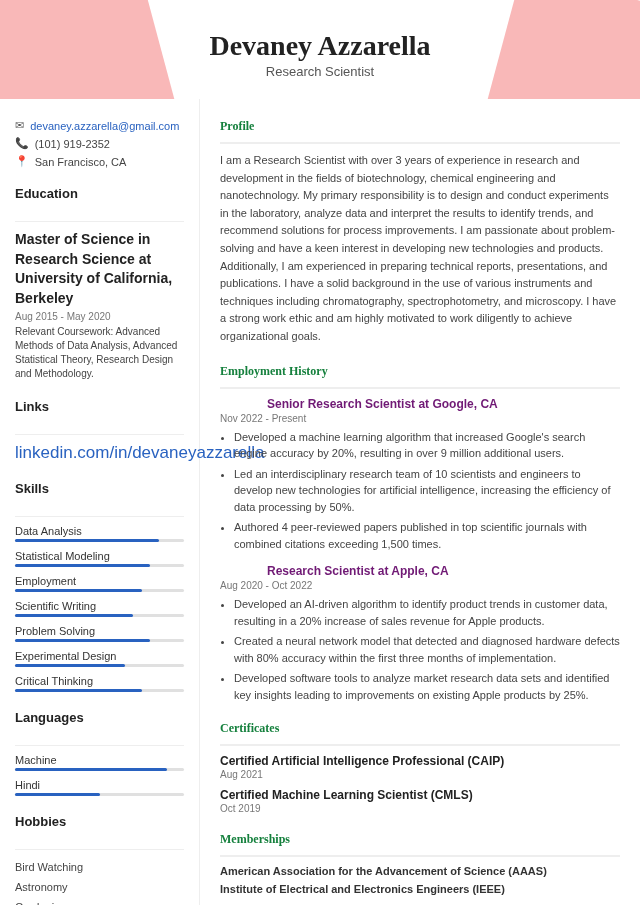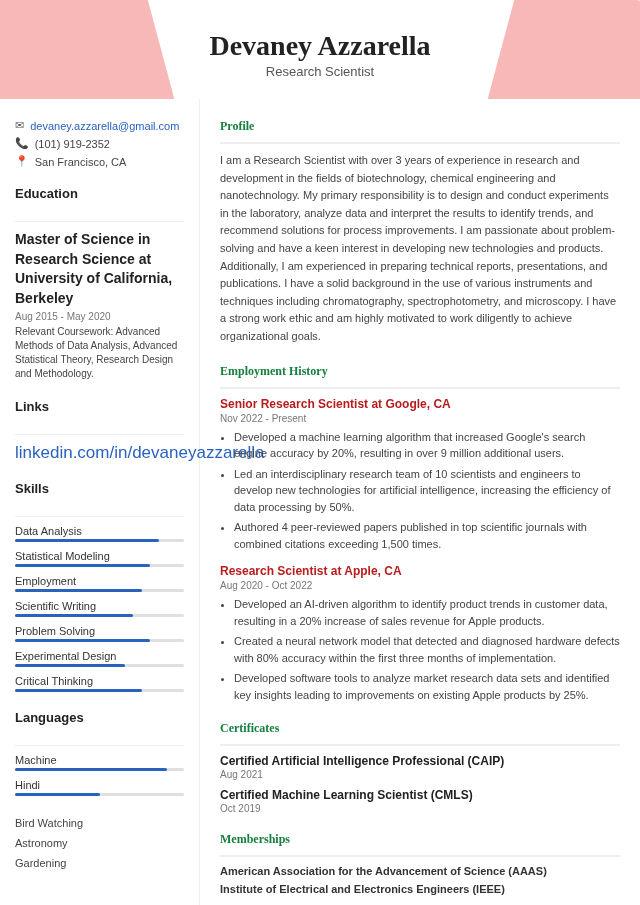--- a/index.html
+++ b/index.html
@@ -172,22 +172,23 @@
       margin-bottom: 8px;
     }
     .profile-text {
       font-size: 11px;
       color: #444;
       line-height: 1.6;
     }
     .job-title {
       font-size: 12px;
       font-weight: bold;
-      color: #b91c1c;
+      color: #701a75;
       margin-bottom: 2px;
+      margin-left: 47px;
     }
     .job-date {
       font-size: 10px;
       color: #777;
       margin-bottom: 5px;
     }
     .job-bullets {
       padding-left: 14px;
     }
     .job-bullets li {
@@ -315,20 +316,21 @@
             <div class="lang-item">
     <div class="lang-name">Hindi</div>
     <div class="skill-bar-bg">
       <div class="skill-bar-fill" style="width:50%"></div>
     </div>
   </div>
           </div>
       </div>
 
       <div class="sidebar-section">
+        <div class="sidebar-section-title">Hobbies</div>
         <div class="hobbies-list" id="hobbies-container">
             <div>Bird Watching</div>
             <div>Astronomy</div>
             <div>Gardening</div>
           </div>
       </div>
 
     </div>
 
     <div class="main">

